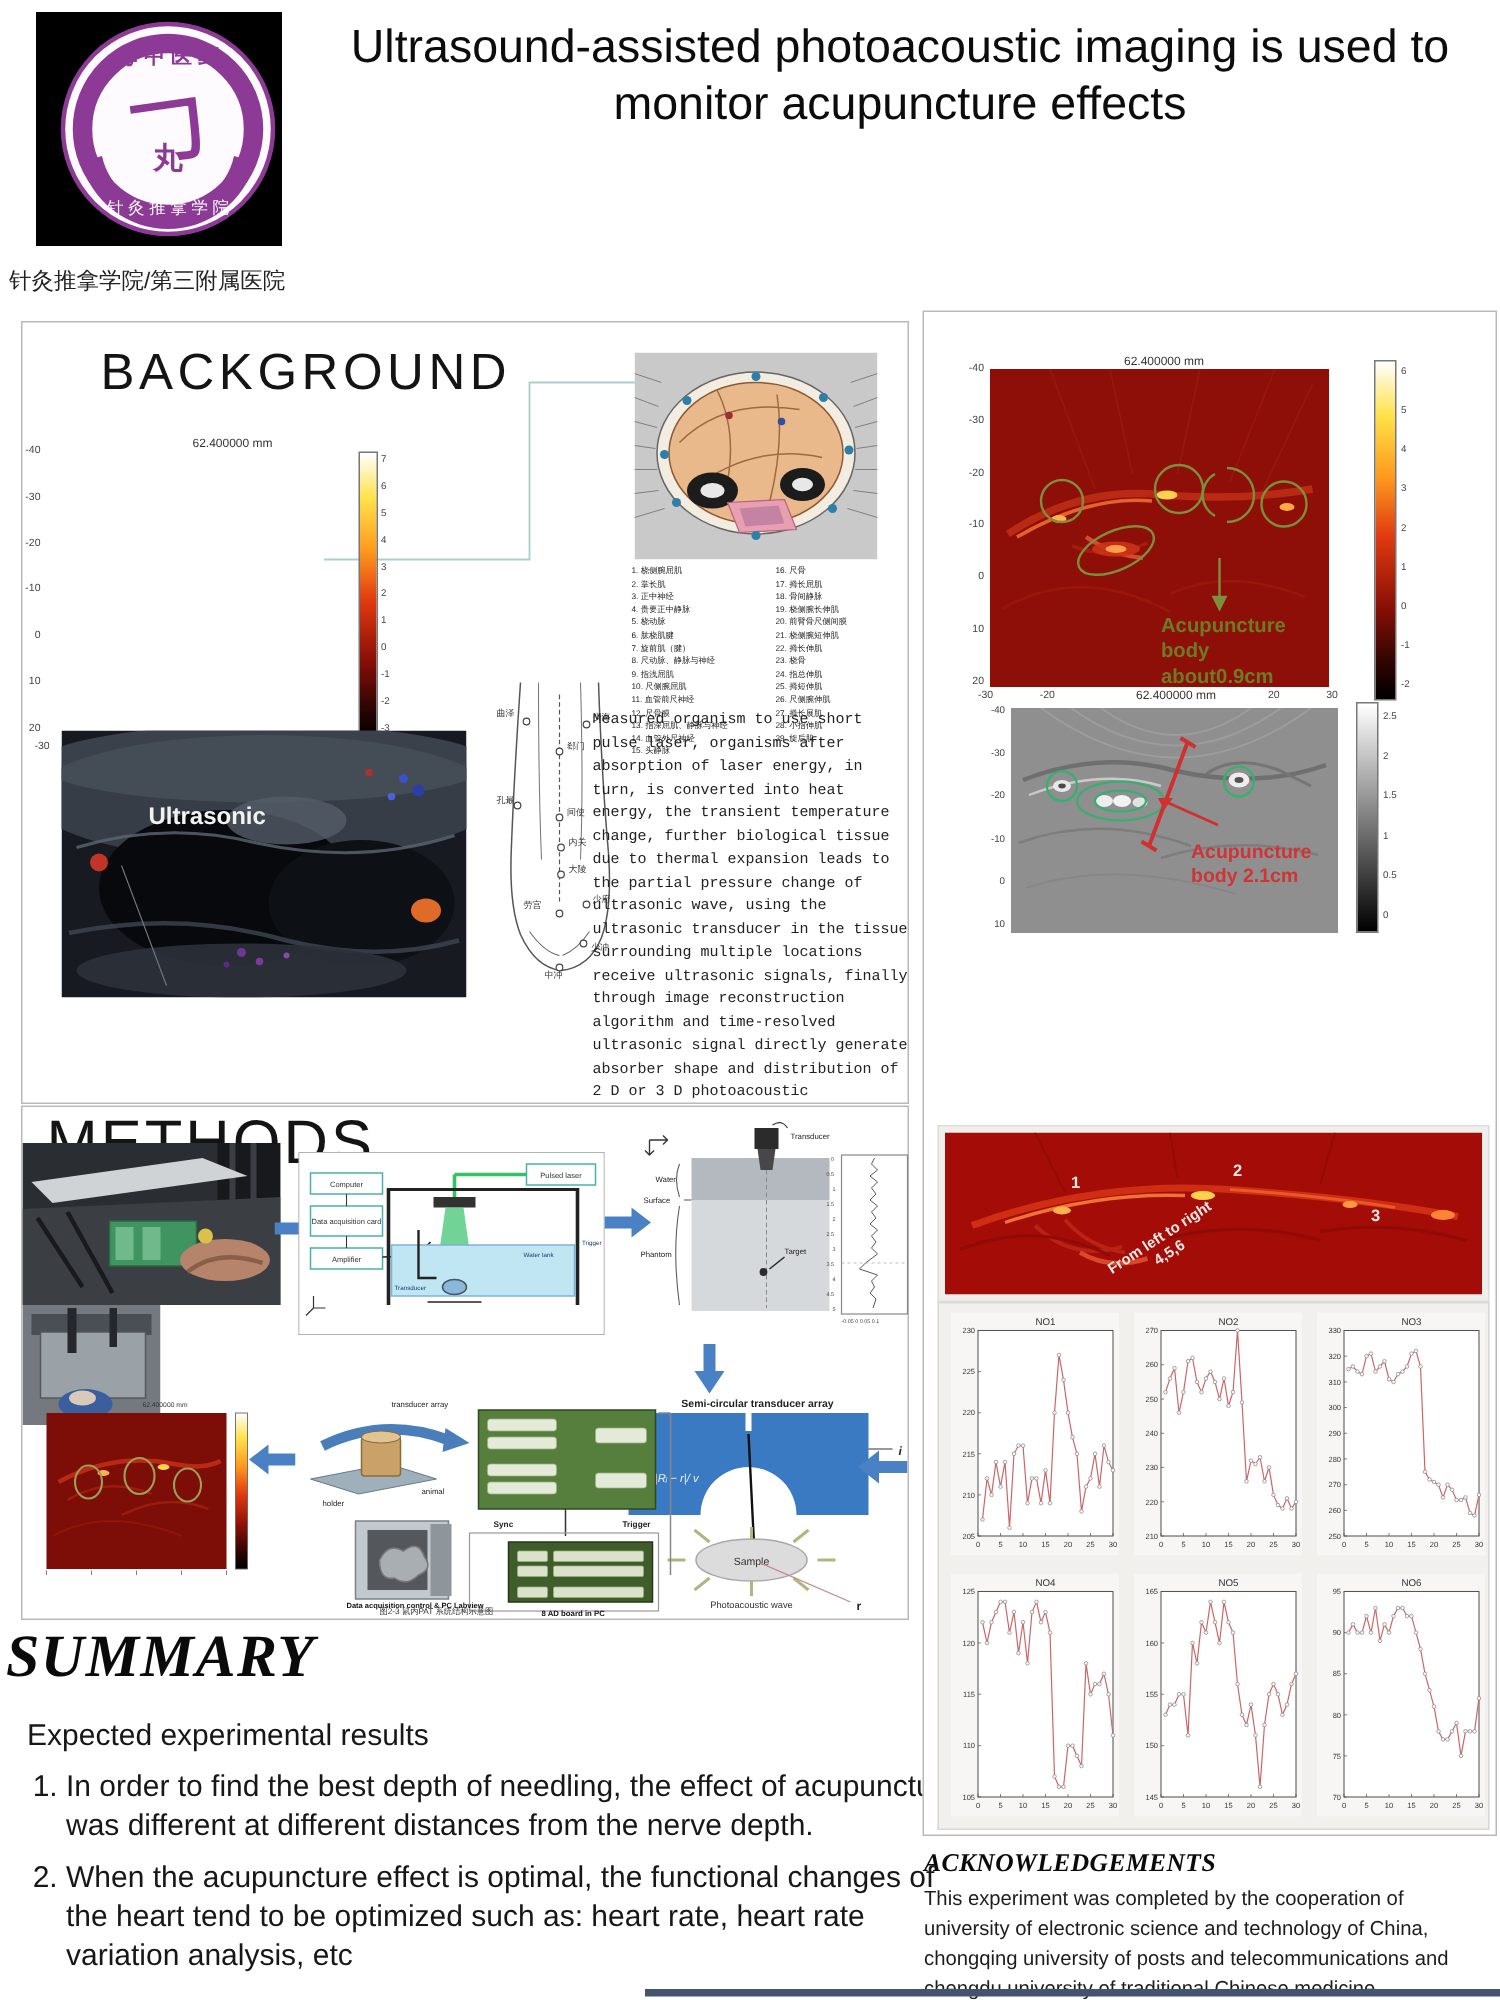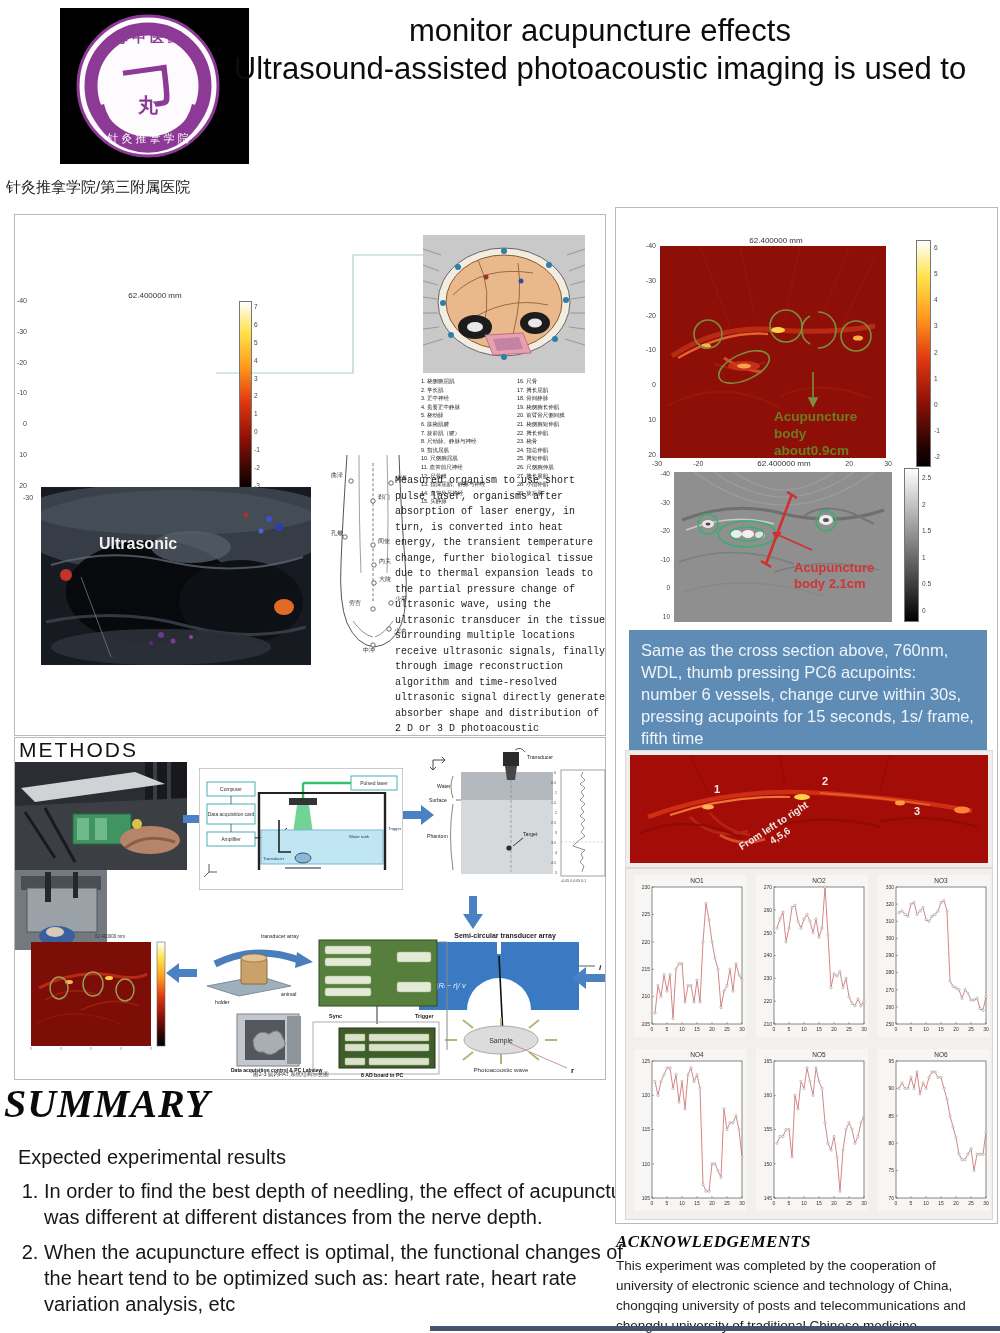--- a/index.html
+++ b/index.html
@@ -1,21 +1,21 @@
 <!DOCTYPE html>
 <html><head>
 <meta charset="utf-8">
 <style>
   html,body{margin:0;padding:0;background:#fff;}
   .page{position:relative;width:1000px;height:1333px;background:#fff;overflow:hidden;
         font-family:"Liberation Sans",sans-serif;color:#111;}
   .abs{position:absolute;}
   .serif{font-family:"Liberation Serif",serif;}
   
-  .logo-box{left:24px;top:8px;width:189px;height:156px;background:#000;margin-left:36px;}
+  .logo-box{left:24px;top:8px;width:164px;height:156px;background:#000;}
   .title-block{left:205px;top:12px;width:790px;text-align:center;}
   .title-line{font-size:31px;line-height:38px;color:#0c0c0c;}
   .poster-id{font-size:17px;margin-top:7px;color:#1a1a1a;}
   .school-line{left:6px;top:178px;font-size:15px;color:#222;}
   
   .panel{border:1px solid #b9b9b9;background:#fff;}
   .bg-panel{left:14px;top:214px;width:590px;height:520px;}
   .methods-panel{left:14px;top:737px;width:590px;height:341px;}
   .results-panel{left:615px;top:207px;width:381px;height:1015px;}
   .sec-head{font-weight:500;color:#141414;}
@@ -79,26 +79,27 @@
       <circle cx="88" cy="78" r="57" fill="none" stroke="#8d3a96" stroke-width="13"></circle>
       <circle cx="88" cy="78" r="70" fill="none" stroke="#8d3a96" stroke-width="3"></circle>
       <path d="M30,100 A60,60 0 0 0 146,100 L132,96 A45,45 0 0 1 44,96 Z" fill="#8d3a96"></path>
       <text x="88" y="34" font-size="14" fill="#8d3a96" text-anchor="middle" font-weight="bold">母 中 医 药</text>
       <text x="88" y="96" font-size="52" fill="#8d3a96" text-anchor="middle" font-weight="bold" transform="rotate(-8 88 84)">𠃌</text>
       <text x="88" y="104" font-size="20" fill="#8d3a96" text-anchor="middle" font-weight="bold">丸</text>
       <text x="88" y="134" font-size="11" fill="#fff" text-anchor="middle">针 灸 推 拿 学 院</text>
     </svg>
   </div>
   <div class="abs title-block">
+    <div class="title-line">Ultrasound-assisted photoacoustic imaging is used to</div>
     <div class="title-line">monitor acupuncture effects</div>
-    <div class="title-line">Ultrasound-assisted photoacoustic imaging is used to</div>
   </div>
   <div class="abs school-line">针灸推拿学院/第三附属医院</div>
 
   <div class="abs panel bg-panel">
+    <div class="abs sec-head" style="left:52px;top:14px;font-size:34px;letter-spacing:3px;">BACKGROUND</div>
 
     <svg class="abs" style="left:200px;top:34px;" width="215" height="130">
       <polyline points="1,124 138,124 138,6 214,6" fill="none" stroke="#a8cfc9" stroke-width="1.2"></polyline>
     </svg>
 
     <div class="abs figtitle" style="left:60px;top:76px;width:160px;">62.400000 mm</div>
     <div class="abs tickcol" style="left:-2px;top:82px;width:14px;height:192px;">
         <div>-40</div>
         <div>-30</div>
         <div>-20</div>
@@ -264,21 +265,21 @@
           <text x="65" y="180">少冲</text>
           <text x="34" y="199">中冲</text>
         </g>
       </svg>
     </div>
 
     <div class="abs bg-paragraph" style="left:380px;top:258px;width:215px;">Measured organism to use short pulse laser, organisms after absorption of laser energy, in turn, is converted into heat energy, the transient temperature change, further biological tissue due to thermal expansion leads to the partial pressure change of ultrasonic wave, using the ultrasonic transducer in the tissue surrounding multiple locations receive ultrasonic signals, finally through image reconstruction algorithm and time-resolved ultrasonic signal directly generate absorber shape and distribution of 2 D or 3 D photoacoustic tomographic images</div>
   </div>
 
   <div class="abs panel methods-panel">
-    <div class="abs sec-head" style="left:4px;top:0px;font-size:21px;letter-spacing:2px;">METHODS</div>
+    <div class="abs sec-head" style="left:16px;top:0px;font-size:41px;letter-spacing:2px;">METHODS</div>
 
     <div class="abs" style="left:0px;top:24px;">
       <svg width="172" height="108">
         <rect width="172" height="108" fill="#2a2d31"></rect>
         <rect x="130" y="0" width="42" height="108" fill="#17191c"></rect>
         <rect x="138" y="0" width="4" height="108" fill="#3a3e44"></rect>
           <rect x="152" y="0" width="4" height="108" fill="#3a3e44"></rect>
         <polygon points="6,26 120,10 150,22 20,40" fill="#cfd3d6"></polygon>
         <polygon points="0,44 172,36 172,108 0,108" fill="#3b3e43"></polygon>
         <rect x="58" y="52" width="58" height="30" fill="#3f9460" stroke="#2a6a42"></rect>
@@ -624,21 +625,20 @@
     <div class="abs cbar-gray" style="left:288px;top:260px;width:13px;height:152px;"></div>
     <div class="abs cbarticks" style="left:306px;top:266px;height:140px;">
         <div>2.5</div>
         <div>2</div>
         <div>1.5</div>
         <div>1</div>
         <div>0.5</div>
         <div>0</div>
       </div>
 
-    <div class="abs blue-box" style="left:13px;top:422px;width:334px;">Same as the cross section above, 760nm, WDL, thumb pressing PC6 acupoints: number 6 vessels, change curve within 30s, pressing acupoints for 15 seconds, 1s/ frame, fifth time</div>
 
     <div class="abs" style="left:9px;top:542px;width:366px;height:116px;background:#efeeea;border:1px solid #ddd;">
       <svg class="abs" style="left:4px;top:4px;" width="358" height="108">
         <rect width="358" height="108" fill="#a30c07"></rect>
         <g stroke="#8c0a06" stroke-width="1" opacity=".8">
           <path d="M60,0 L80,40" fill="none"></path>
             <path d="M150,0 L155,30" fill="none"></path>
             <path d="M260,0 L250,35" fill="none"></path>
         </g>
         <path d="M18,62 Q100,32 190,38 Q280,44 342,56" fill="none" stroke="#cf2d14" stroke-width="4.6"></path>

